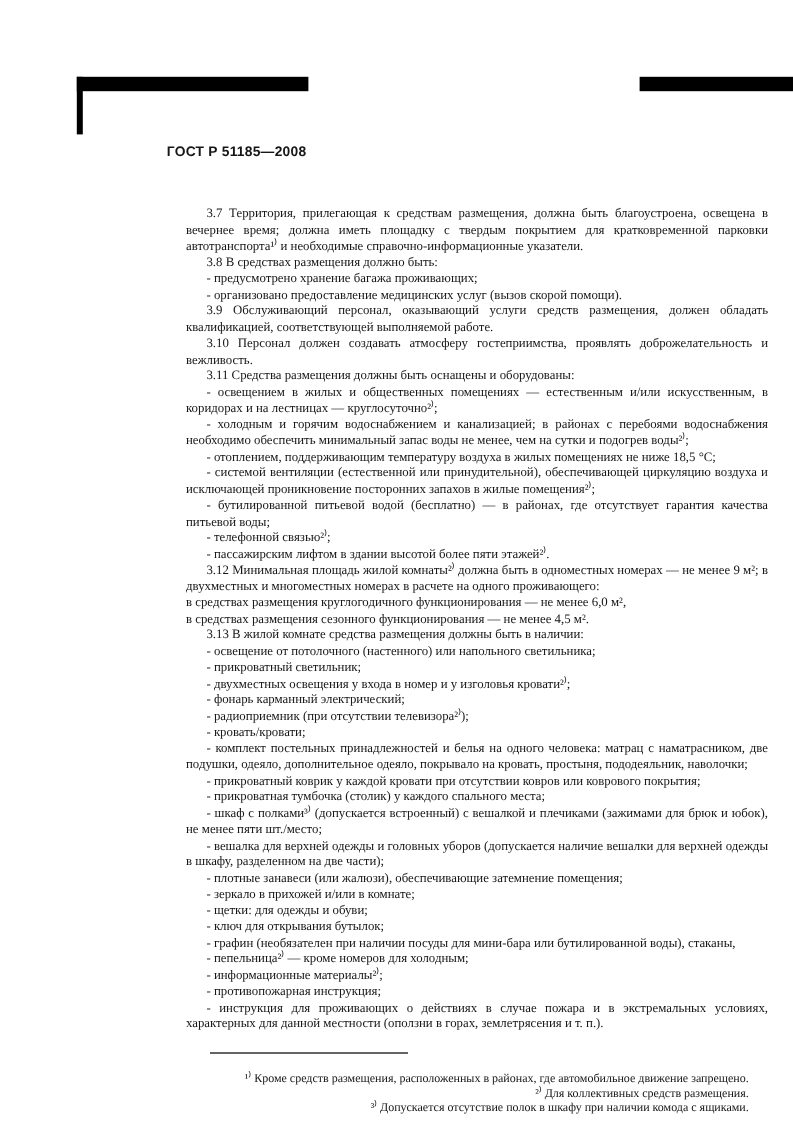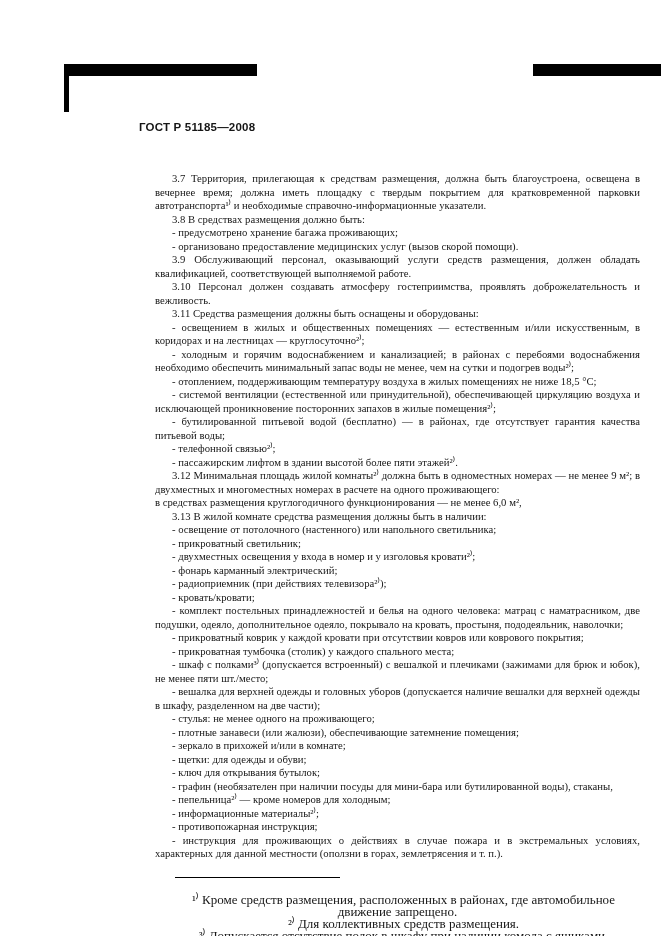--- a/index.html
+++ b/index.html
@@ -31,23 +31,23 @@
   }
   .doc-body p { margin:0; text-indent:17px;font-family:Liberation Serif, serif; }
   .doc-body p.flush { text-indent:0; }
 
   .footnotes { margin-top:16px; text-align:left; }
   .footnote-rule {
     width:165px; margin-left:20px; margin-bottom:5px;
     border-top:1px solid #000;
   }
   .footnote {
-    font-size:13px; line-height:12px;
+    font-size:10px; line-height:12px;
     margin-left:20px; margin-bottom:1px;
-    text-indent:12px !important; text-align:center;
+    text-indent:12px !important; text-align:right;
   }
 
   .page-number {
     position:absolute; left:75px; top:871px; font-size:11px;
   }
 </style>
 </head>
 <body>
 
 <div class="page">
@@ -70,33 +70,33 @@
         <p>3.11 Средства размещения должны быть оснащены и оборудованы:</p>
         <p>- освещением в жилых и общественных помещениях — естественным и/или искусственным, в коридорах и на лестницах — круглосуточно²⁾;</p>
         <p>- холодным и горячим водоснабжением и канализацией; в районах с перебоями водоснабжения необходимо обеспечить минимальный запас воды не менее, чем на сутки и подогрев воды²⁾;</p>
         <p>- отоплением, поддерживающим температуру воздуха в жилых помещениях не ниже 18,5 °С;</p>
         <p>- системой вентиляции (естественной или принудительной), обеспечивающей циркуляцию воздуха и исключающей проникновение посторонних запахов в жилые помещения²⁾;</p>
         <p>- бутилированной питьевой водой (бесплатно) — в районах, где отсутствует гарантия качества питьевой воды;</p>
         <p>- телефонной связью²⁾;</p>
         <p>- пассажирским лифтом в здании высотой более пяти этажей²⁾.</p>
         <p>3.12 Минимальная площадь жилой комнаты²⁾ должна быть в одноместных номерах — не менее 9 м²; в двухместных и многоместных номерах в расчете на одного проживающего:</p>
         <p class="flush">в средствах размещения круглогодичного функционирования — не менее 6,0 м²,</p>
+        <p class="flush">в средствах размещения сезонного функционирования — не менее 4,5 м².</p>
         <p>3.13 В жилой комнате средства размещения должны быть в наличии:</p>
         <p>- освещение от потолочного (настенного) или напольного светильника;</p>
         <p>- прикроватный светильник;</p>
         <p>- двухместных освещения у входа в номер и у изголовья кровати²⁾;</p>
         <p>- фонарь карманный электрический;</p>
-        <p>- радиоприемник (при действиях телевизора²⁾);</p>
+        <p>- радиоприемник (при отсутствии телевизора²⁾);</p>
         <p>- кровать/кровати;</p>
         <p>- комплект постельных принадлежностей и белья на одного человека: матрац с наматрасником, две подушки, одеяло, дополнительное одеяло, покрывало на кровать, простыня, пододеяльник, наволочки;</p>
         <p>- прикроватный коврик у каждой кровати при отсутствии ковров или коврового покрытия;</p>
         <p>- прикроватная тумбочка (столик) у каждого спального места;</p>
         <p>- шкаф с полками³⁾ (допускается встроенный) с вешалкой и плечиками (зажимами для брюк и юбок), не менее пяти шт./место;</p>
         <p>- вешалка для верхней одежды и головных уборов (допускается наличие вешалки для верхней одежды в шкафу, разделенном на две части);</p>
-        <p>- стулья: не менее одного на проживающего;</p>
         <p>- плотные занавеси (или жалюзи), обеспечивающие затемнение помещения;</p>
         <p>- зеркало в прихожей и/или в комнате;</p>
         <p>- щетки: для одежды и обуви;</p>
         <p>- ключ для открывания бутылок;</p>
         <p>- графин (необязателен при наличии посуды для мини-бара или бутилированной воды), стаканы,</p>
         <p>- пепельница²⁾ — кроме номеров для холодным;</p>
         <p>- информационные материалы²⁾;</p>
         <p>- противопожарная инструкция;</p>
         <p>- инструкция для проживающих о действиях в случае пожара и в экстремальных условиях, характерных для данной местности (оползни в горах, землетрясения и т. п.).</p>
       </div>

